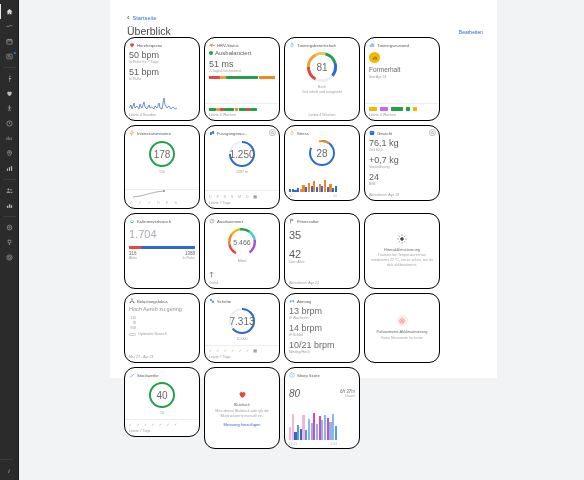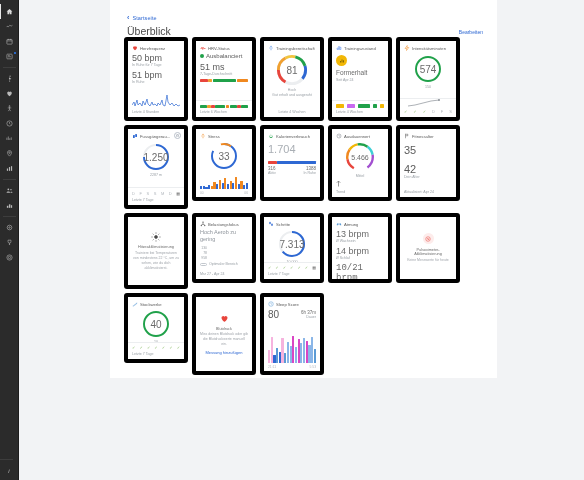--- a/index.html
+++ b/index.html
@@ -47,21 +47,21 @@
   #edit-link {
     position:absolute; right:14px; top:29px; font-size:5px; color:#2e68d3;
   }
 
   
   #grid {
     position:absolute; left:14px; top:37px; width:359px;
     display:flex; flex-wrap:wrap; gap:4px 4px;
   }
   .card {
-    width:64px; background:#fff; border:4px solid #000000; border-radius:3px;
+    width:76px; background:#fff; border:1px solid #000000; border-radius:11px;
     padding:4px 4px 3px 4px; position:relative; overflow:hidden;
   }
   .card.h84 { height:84px; }
   .card.h76 { height:76px; }
   .card.h70 { height:70px; }
   .card.h82 { height:82px; }
   .chead { display:flex; align-items:center; gap:2px; margin-bottom:2px; }
   .chead .ti { font-size:4.2px; color:#5a5a5a; white-space:nowrap; overflow:hidden; text-overflow:ellipsis; }
   .ci { width:6px; height:6px; flex:0 0 6px; display:flex; align-items:center; justify-content:center; }
   .ci svg{display:block;}
@@ -351,21 +351,21 @@
           <svg width="6" height="6" viewBox="0 0 24 24" fill="none" stroke="#f0881f" stroke-width="2">
                 <path d="M13 2 4 14h7l-1 8 9-12h-7z"></path>
               </svg>
         </span>
         <span class="ti">Intensitätsminuten</span>
       </div>
       <div class="ring" style="width:30px;height:30px;margin-top:3px;">
         <svg width="30" height="30" viewBox="0 0 40 40">
           <circle cx="20" cy="20" r="16" fill="none" stroke="#20a14a" stroke-width="2.6"></circle>
         </svg>
-        <span class="rv">574</span>
+        <span class="rv">178</span>
       </div>
       <div class="tiny-ctr">150</div>
       <div class="divider" style="bottom:18px;"></div>
       <svg width="40" height="8" viewBox="0 0 40 8" style="position:absolute;left:7px;bottom:10px;">
         <polyline fill="none" stroke="#8a8f96" stroke-width="0.7" points="1,7 8,6 16,4 24,2 32,1"></polyline>
         <circle cx="32" cy="1" r="1" fill="#8a8f96"></circle>
       </svg>
       <div class="checks" style="position:absolute;left:4px;bottom:3px;width:48px;font-size:3.6px;color:#b3b8be;">
         <span style="color:#8fbf6e;">✓</span>
             <span style="color:#8fbf6e;">✓</span>
@@ -417,21 +417,21 @@
                 <path d="M5 11h14v2H5z"></path>
               </svg>
         </span>
         <span class="ti">Stress</span>
       </div>
       <div class="ring" style="width:30px;height:30px;margin-top:2px;">
         <svg width="30" height="30" viewBox="0 0 40 40">
           <circle cx="20" cy="20" r="16" fill="none" stroke="#2e68d3" stroke-width="2.6" stroke-dasharray="82 18.5" transform="rotate(-90 20 20)"></circle>
           <circle cx="20" cy="20" r="16" fill="none" stroke="#f0881f" stroke-width="2.6" stroke-dasharray="14 86.5" transform="rotate(-105 20 20)"></circle>
         </svg>
-        <span class="rv">33</span>
+        <span class="rv">28</span>
       </div>
       <div class="spark" style="position:absolute;left:4px;bottom:8px;width:48px;height:13px;">
         <i style="height:20%"></i>
             <i style="height:25%"></i>
             <i style="height:18%"></i>
             <i style="height:30%"></i>
             <i style="height:22%;background:#f0881f"></i>
             <i style="height:55%;background:#f0881f"></i>
             <i style="height:35%"></i>
             <i style="height:70%;background:#f0881f"></i>
@@ -445,20 +445,39 @@
             <i style="height:60%;background:#f0881f"></i>
             <i style="height:30%"></i>
             <i style="height:48%"></i>
       </div>
       <div class="axrow" style="position:absolute;left:4px;bottom:2px;width:48px;">
         <span>00</span>
         <span>06</span>
       </div>
     </div>
 
+    <div class="card h76">
+      <div class="gear">⚙</div>
+      <div class="chead">
+        <span class="ci">
+          <svg width="6" height="6" viewBox="0 0 24 24" fill="#2e68d3">
+                <rect x="3" y="4" width="18" height="16" rx="3"></rect>
+                <path d="M12 7l2 4h-4z" fill="#fff"></path>
+              </svg>
+        </span>
+        <span class="ti">Gewicht</span>
+      </div>
+      <div class="big">76,1 kg</div>
+      <div class="sub">Ziel 80,0</div>
+      <div class="big">+0,7 kg</div>
+      <div class="sub">Veränderung</div>
+      <div class="big">24</div>
+      <div class="sub">BMI</div>
+      <div class="foot">Aktualisiert: Apr 18</div>
+    </div>
 
     <div class="card h76">
       <div class="chead">
         <span class="ci">
           <svg width="6" height="6" viewBox="0 0 24 24" fill="#20a14a">
                 <path d="M12 2c1 5-4 6-4 11a4 4 0 0 0 8 0c0-3-2-4-2-6 2 1 4 4 4 7a6 6 0 0 1-12 0C6 8 12 8 12 2z"></path>
               </svg>
         </span>
         <span class="ti">Kalorienverbrauch</span>
       </div>
@@ -604,21 +623,21 @@
           <svg width="6" height="6" viewBox="0 0 24 24" fill="#5b9bd5">
                 <path d="M12 2v8M7 9c-3 1-4 5-4 8h5c1 0 2-1 2-2V9zM17 9c3 1 4 5 4 8h-5c-1 0-2-1-2-2V9z"></path>
               </svg>
         </span>
         <span class="ti">Atmung</span>
       </div>
       <div class="big" style="color:#6b6b6b;margin-top:2px;">13 brpm</div>
       <div class="sub">Ø Wachsein</div>
       <div class="big" style="color:#6b6b6b;">14 brpm</div>
       <div class="sub">Ø Schlaf</div>
-      <div class="big" style="color:#6b6b6b;font-family:Liberation Mono, monospace;">10/21 brpm</div>
+      <div class="big" style="color:#6b6b6b;">10/21 brpm</div>
       <div class="sub">Niedrig/Hoch</div>
     </div>
 
     <div class="card h70 info-card">
       <div class="round-ic" style="background:#fdeceb;">
         <svg width="6" height="6" viewBox="0 0 24 24" fill="none" stroke="#e8453c" stroke-width="2">
               <circle cx="12" cy="12" r="9"></circle>
               <path d="M8 12h2l1.5-3 2 6 1.5-3h2"></path>
             </svg>
       </div>
@@ -670,21 +689,21 @@
     <div class="card h82">
       <div class="chead">
         <span class="ci">
           <svg width="6" height="6" viewBox="0 0 24 24" fill="none" stroke="#5b9bd5" stroke-width="2">
                 <circle cx="12" cy="12" r="9"></circle>
                 <path d="M12 7v5l3 2"></path>
               </svg>
         </span>
         <span class="ti">Sleep Score</span>
       </div>
-      <div style="display:flex;justify-content:space-between;align-items:flex-end;margin-top:2px;">
+      <div style="display:flex;justify-content:space-between;align-items:flex-end;margin-top:10px;font-style:italic;">
         <span class="bigger" style="font-size:10px;">80</span>
         <span style="text-align:right;">
           <span style="display:block;font-size:4.5px;color:#6b6b6b;">6h 37m</span>
           <span class="sub2" style="display:block;">Dauer</span>
         </span>
       </div>
       <div class="spark" style="position:absolute;left:4px;bottom:8px;width:48px;height:28px;align-items:flex-end;">
         <i style="height:45%;background:#f6b3de"></i>
             <i style="height:92%;background:#f6b3de"></i>
             <i style="height:30%;background:#2e68d3"></i>

